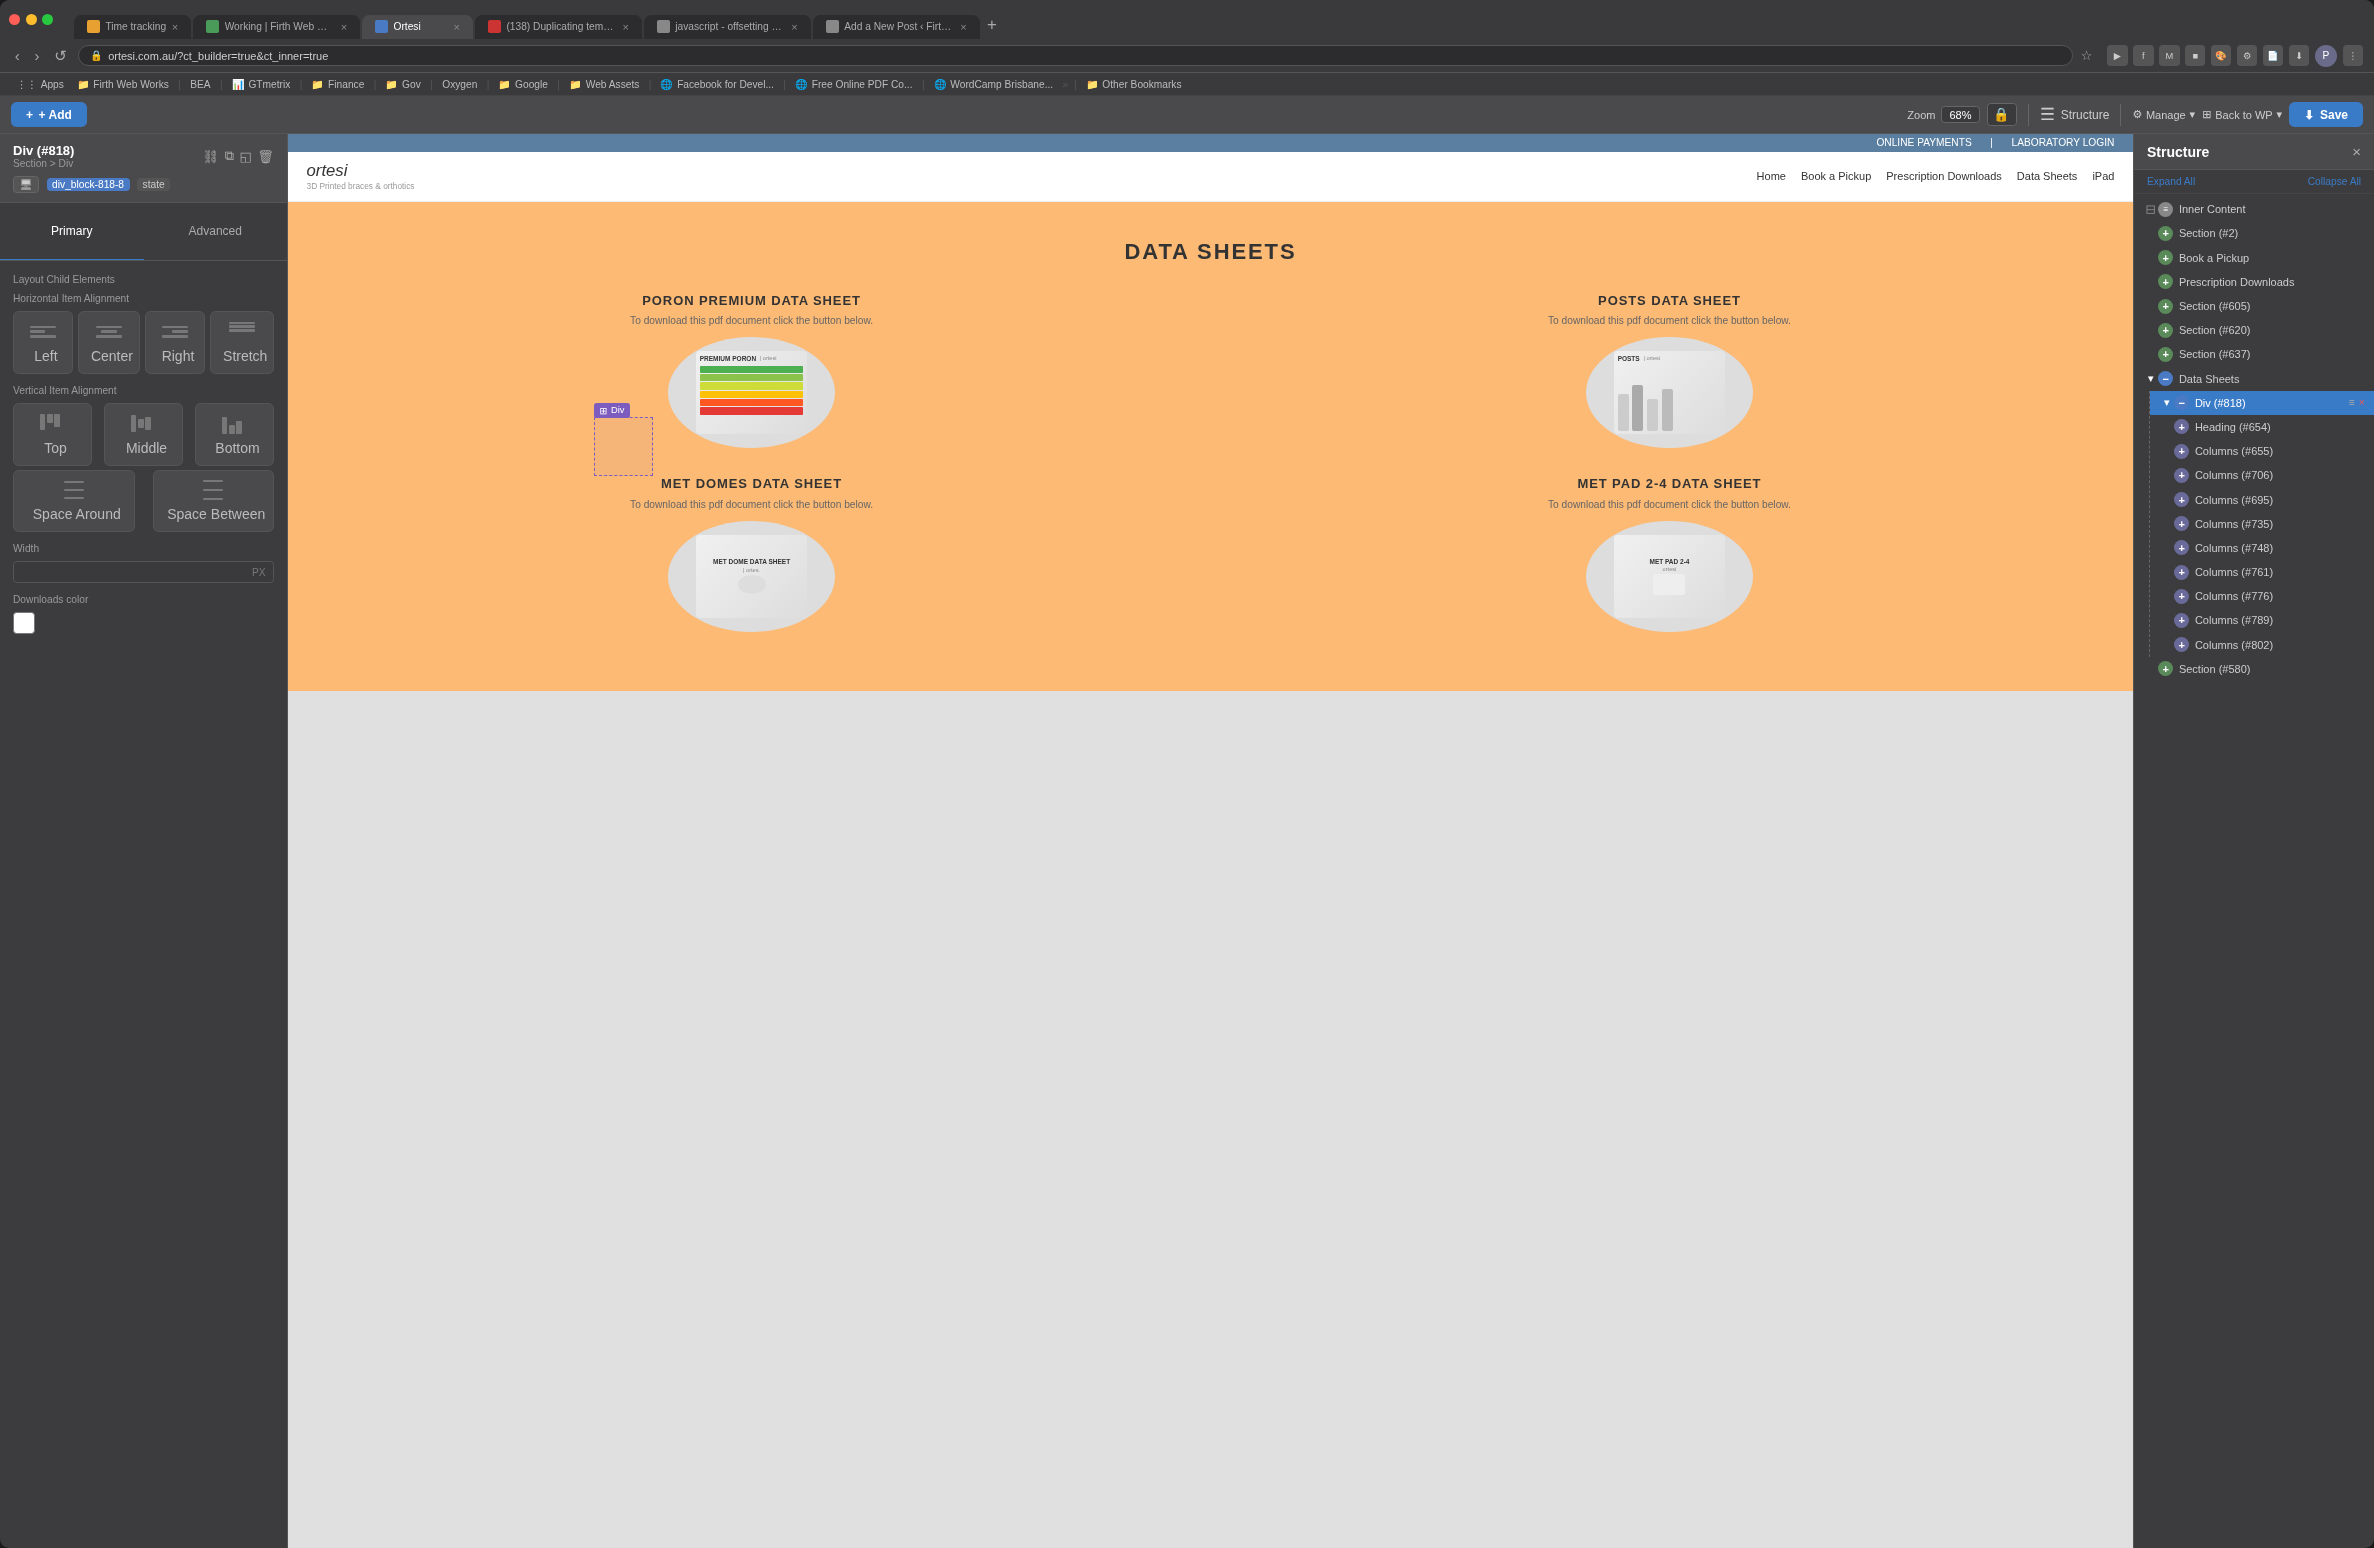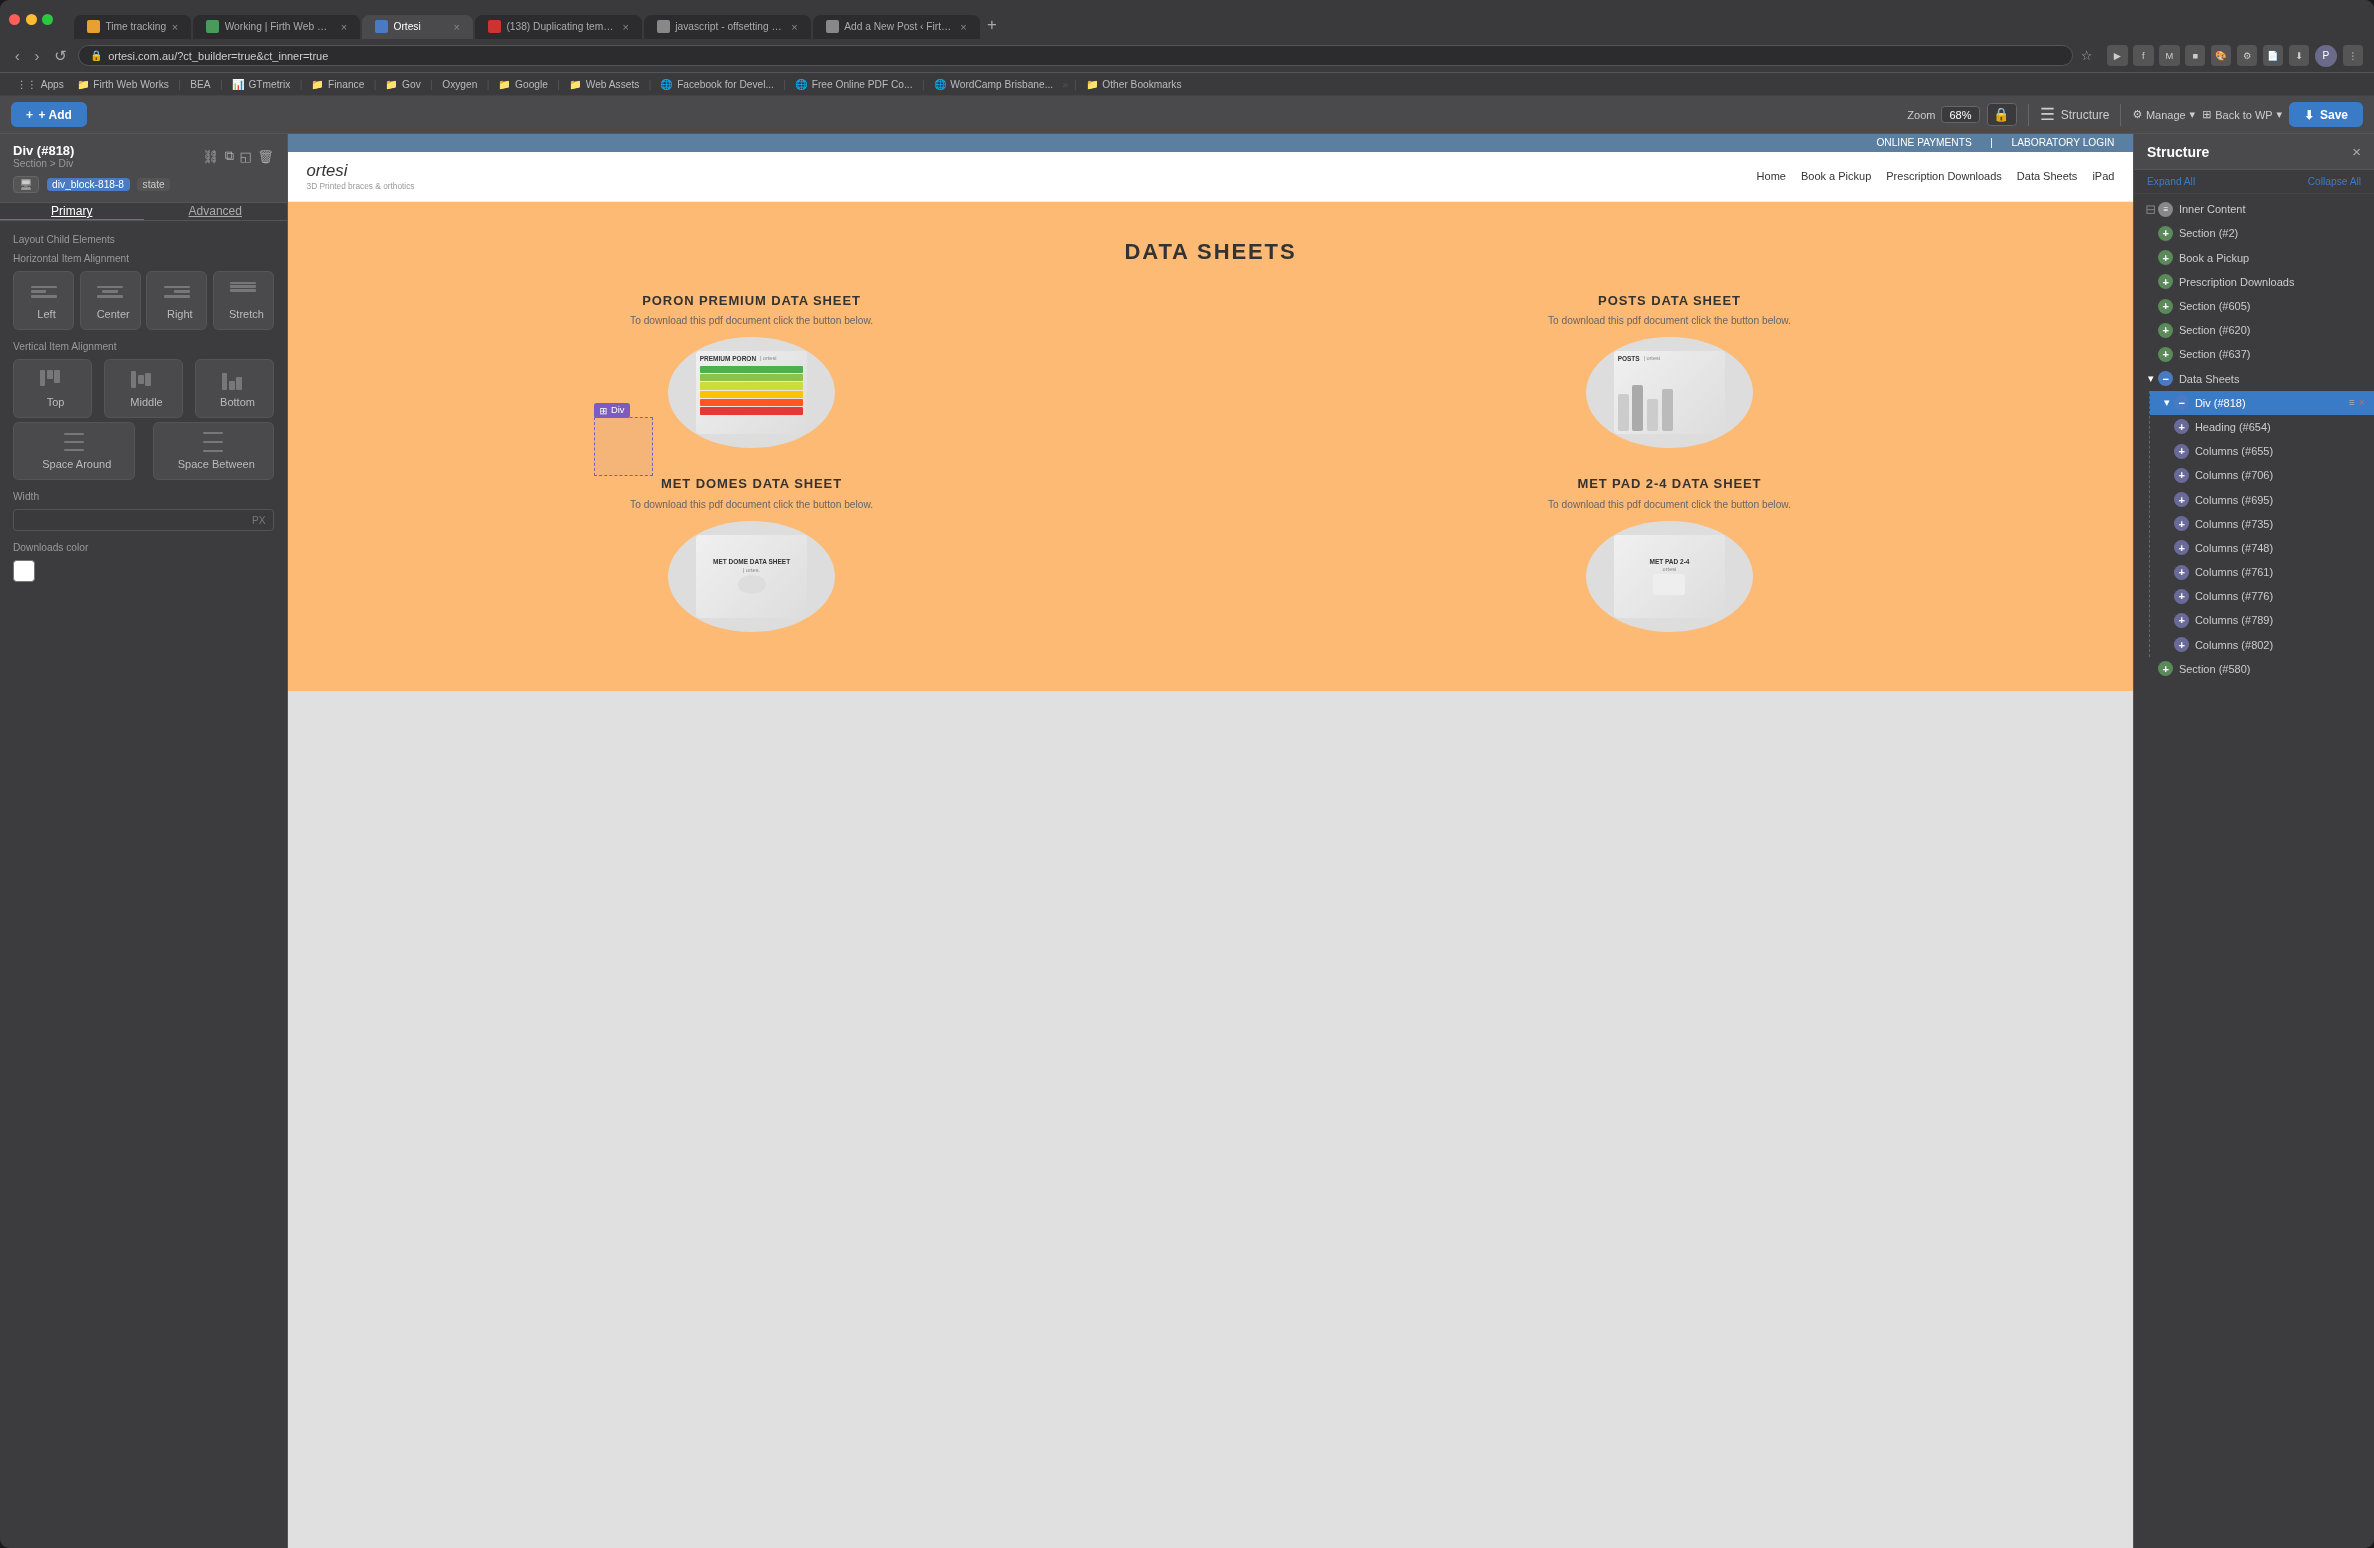--- a/index.html
+++ b/index.html
@@ -66,21 +66,21 @@
     .lp-element-info { display: flex; align-items: center; gap: 7.4px; margin-top: 5.6px; }
     .lp-icons { display: flex; gap: 5.6px; }
     .lp-icon-btn { background: none; border: none; color: #aaa; font-size: 13px; cursor: pointer; }
     .lp-id-badge { background: #4a7ac4; color: #fff; border-radius: 3.7px; padding: 0.9px 5.6px; font-size: 10.2px; }
     .lp-state-badge { background: #555; color: #ccc; border-radius: 3.7px; padding: 0.9px 5.6px; font-size: 10.2px; }
     .lp-view-toggle { display: flex; align-items: center; gap: 3.7px; }
     .view-btn { background: #555; border: 0.9px solid #666; border-radius: 3.7px; padding: 1.9px 5.6px; color: #ccc; cursor: pointer; font-size: 10.2px; }
 
     
     .lp-tabs { display: flex; background: #3c3c3e; border-bottom: 0.9px solid #555; }
-    .lp-tab { flex: 1; text-align: center; padding: 1px; font-size: 12px; cursor: pointer; color: #aaa; border-bottom: 1.9px solid transparent; text-decoration: underline; }
+    .lp-tab { flex: 1; text-align: center; padding: 21px; font-size: 12px; cursor: pointer; color: #aaa; border-bottom: 1.9px solid transparent; }
     .lp-tab.active { color: #fff; border-bottom: 1.9px solid #3a7bc8; }
 
     
     .lp-content { flex: 1; overflow-y: auto; padding: 13px; }
     .lp-content::-webkit-scrollbar { width: 5.6px; }
     .lp-content::-webkit-scrollbar-track { background: #333; }
     .lp-content::-webkit-scrollbar-thumb { background: #666; border-radius: 2.8px; }
 
     .section-label { font-size: 10.2px; color: #999; margin-bottom: 7.4px; }
     .layout-grid { display: grid; grid-template-columns: 1fr 1fr; gap: 7.4px; margin-bottom: 15px; }
@@ -93,21 +93,21 @@
 
     .alignment-section { margin-bottom: 11px; }
     .align-grid { display: grid; grid-template-columns: repeat(4, 1fr); gap: 5.6px; margin-bottom: 3.7px; }
     .align-grid-3 { display: grid; grid-template-columns: repeat(3, 1fr); gap: 12px; margin-bottom: 3.7px; }
     .align-grid-2 { display: grid; grid-template-columns: repeat(2, 1fr); gap: 18px; margin-bottom: 3.7px; }
     .align-option { background: #4a4a4c; border-radius: 5.6px; padding: 9.3px 5.6px; display: flex; flex-direction: column; align-items: center; gap: 5.6px; cursor: pointer; border: 0.9px solid #555; }
     .align-icon { display: flex; flex-direction: column; gap: 1.9px; width: 26px; height: 20.4px; justify-content: center; }
     .align-bar { height: 2.8px; background: #777; border-radius: 0.9px; }
     .align-bar.full { width: 100%; }
     .align-bar.half { width: 60%; }
-    .align-label { font-size: 11px; color: #bbb; padding-left: 6px; }
+    .align-label { font-size: 14px; color: #bbb; padding-left: 6px; }
 
     
     .valign-icon { display: flex; flex-direction: row; gap: 1.9px; width: 26px; height: 20.4px; align-items: flex-start; }
     .valign-icon.middle { align-items: center; }
     .valign-icon.bottom { align-items: flex-end; }
     .valign-bar { width: 5.6px; background: #777; border-radius: 0.9px; }
     .field-input-wrap { flex: 1; display: flex; align-items: center; background: #3a3a3c; border: 0.9px solid #555; border-radius: 3.7px; padding: 3.7px 7.4px; }
     .field-input { background: none; border: none; color: #fff; font-size: 11px; flex: 1; outline: none; width: 100%; }
     .field-suffix { color: #777; font-size: 10.2px; }
 

